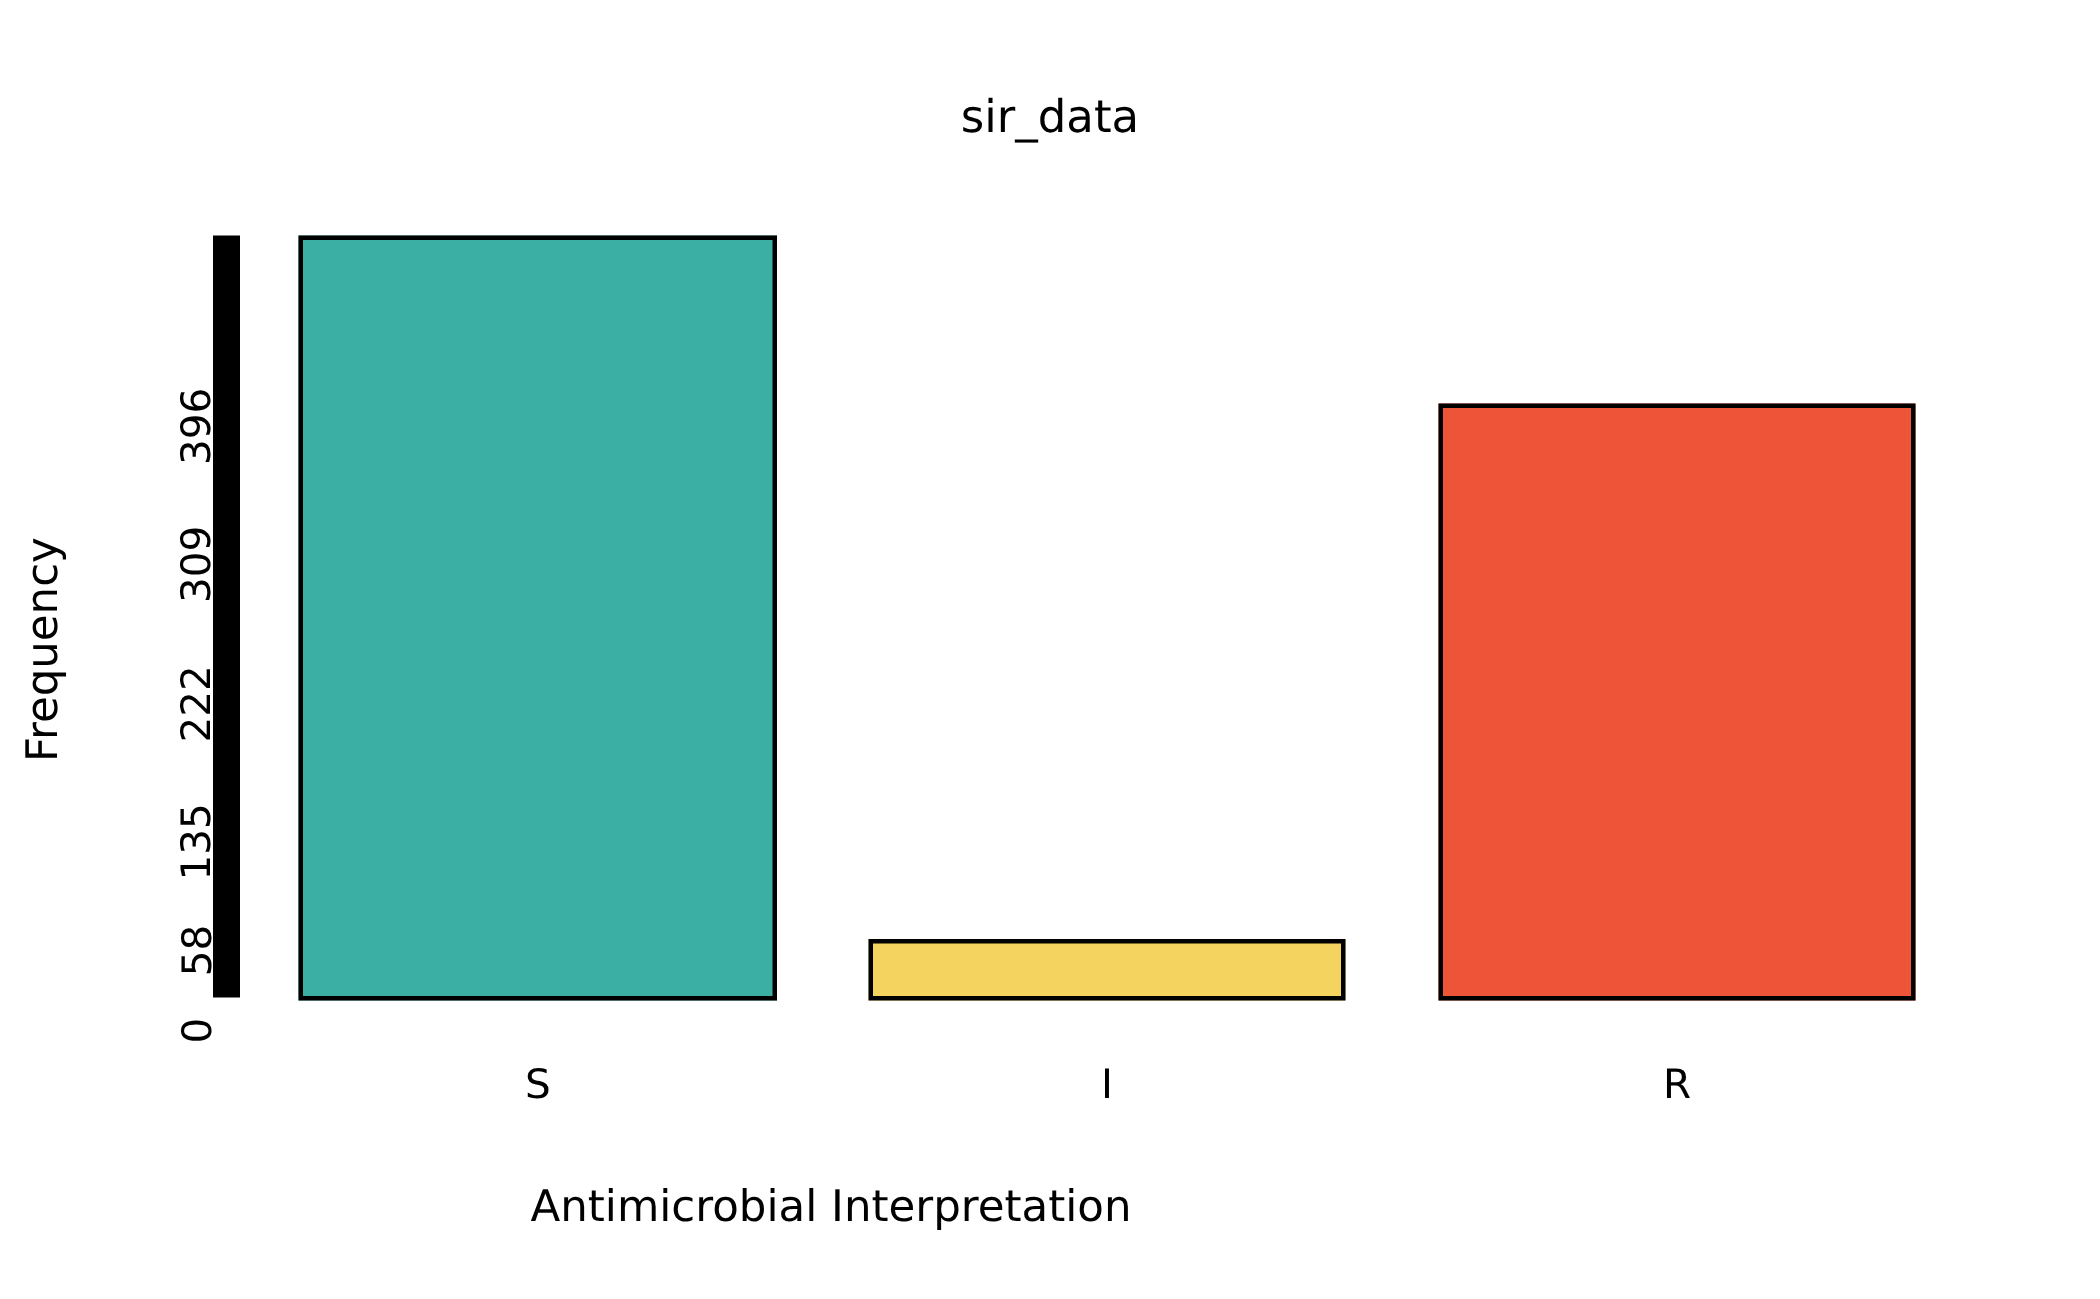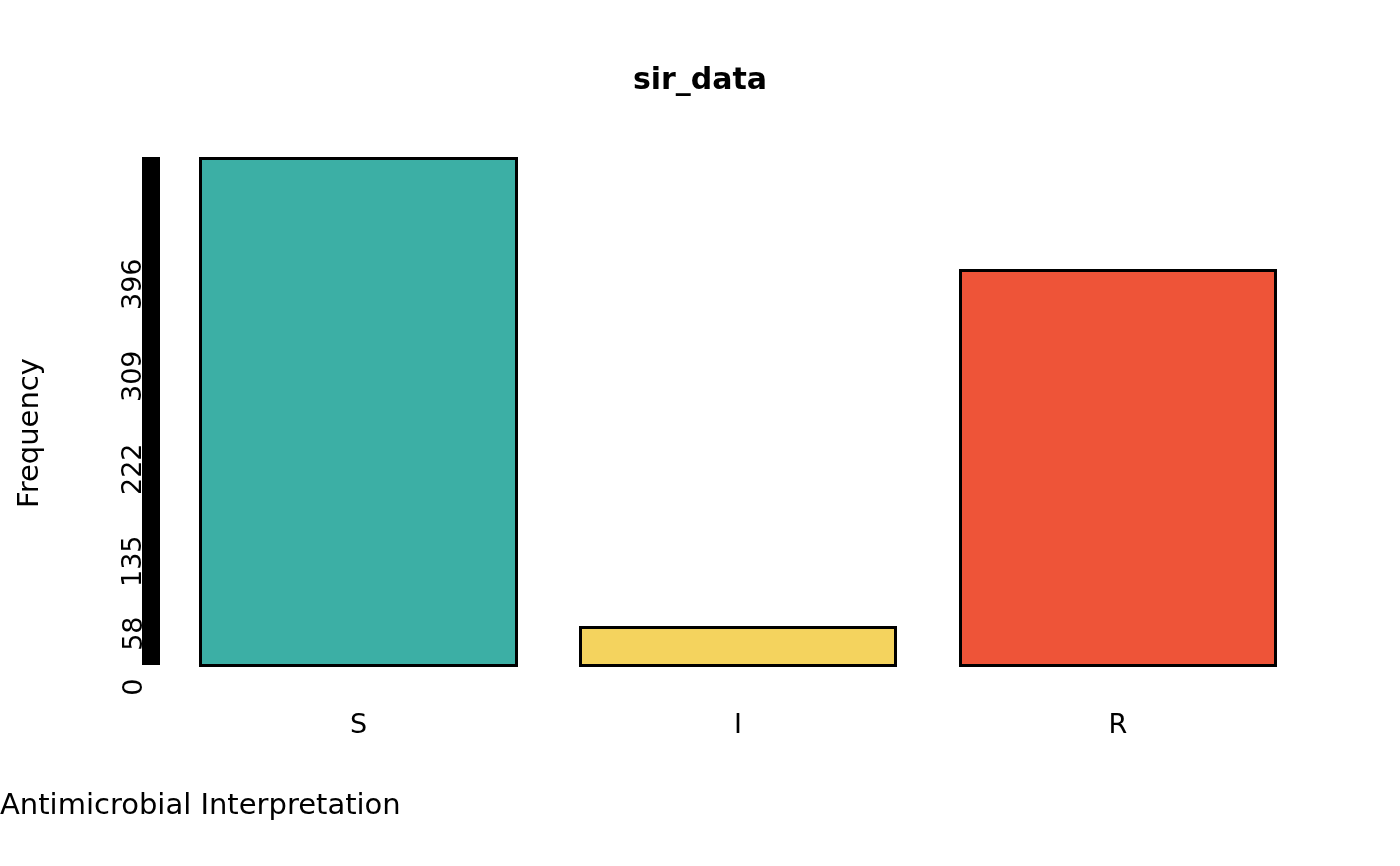--- a/index.html
+++ b/index.html
@@ -21,21 +21,21 @@
   }
 
   
   #chart-title {
     position: absolute;
     left: 0;
     top: 57px;
     width: 1400px;
     text-align: center;
     font-size: 30px;
-    font-weight: bold;
+    font-weight: normal;
     color: #000000;
     letter-spacing: 0px;
     line-height: 44px;
     white-space: pre;
   }
 
   
   
   #plot {
     position: absolute;
@@ -103,20 +103,21 @@
     text-align: center;
     white-space: pre;
   }
 
   
   #xlabel {
     position: absolute;
     left: 0;
     top: 786px;
     width: 1108px;
+    text-align: center;
     font-size: 29px;
     line-height: 36px;
     color: #000000;
     white-space: pre;
   }
   #ylabel-wrap {
     position: absolute;
     left: 0px;
     top: 0px;
     width: 56px;

